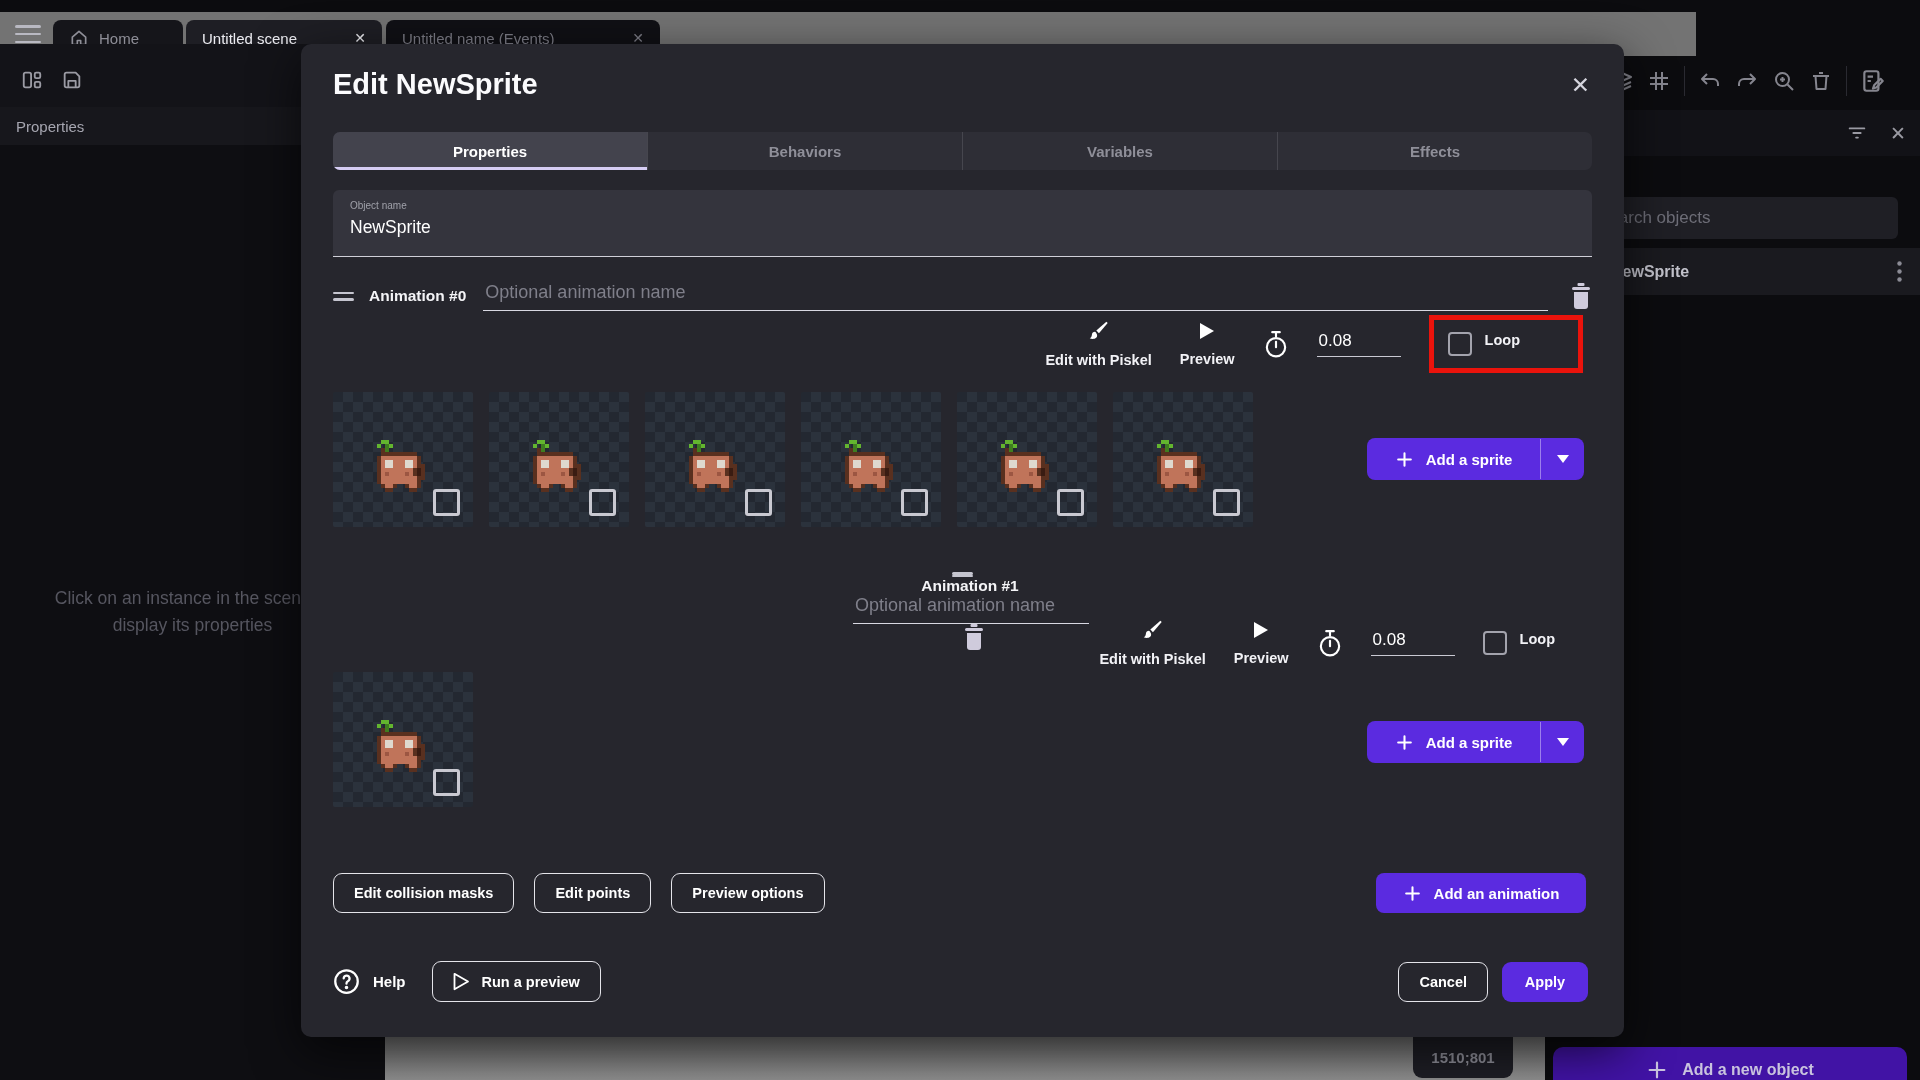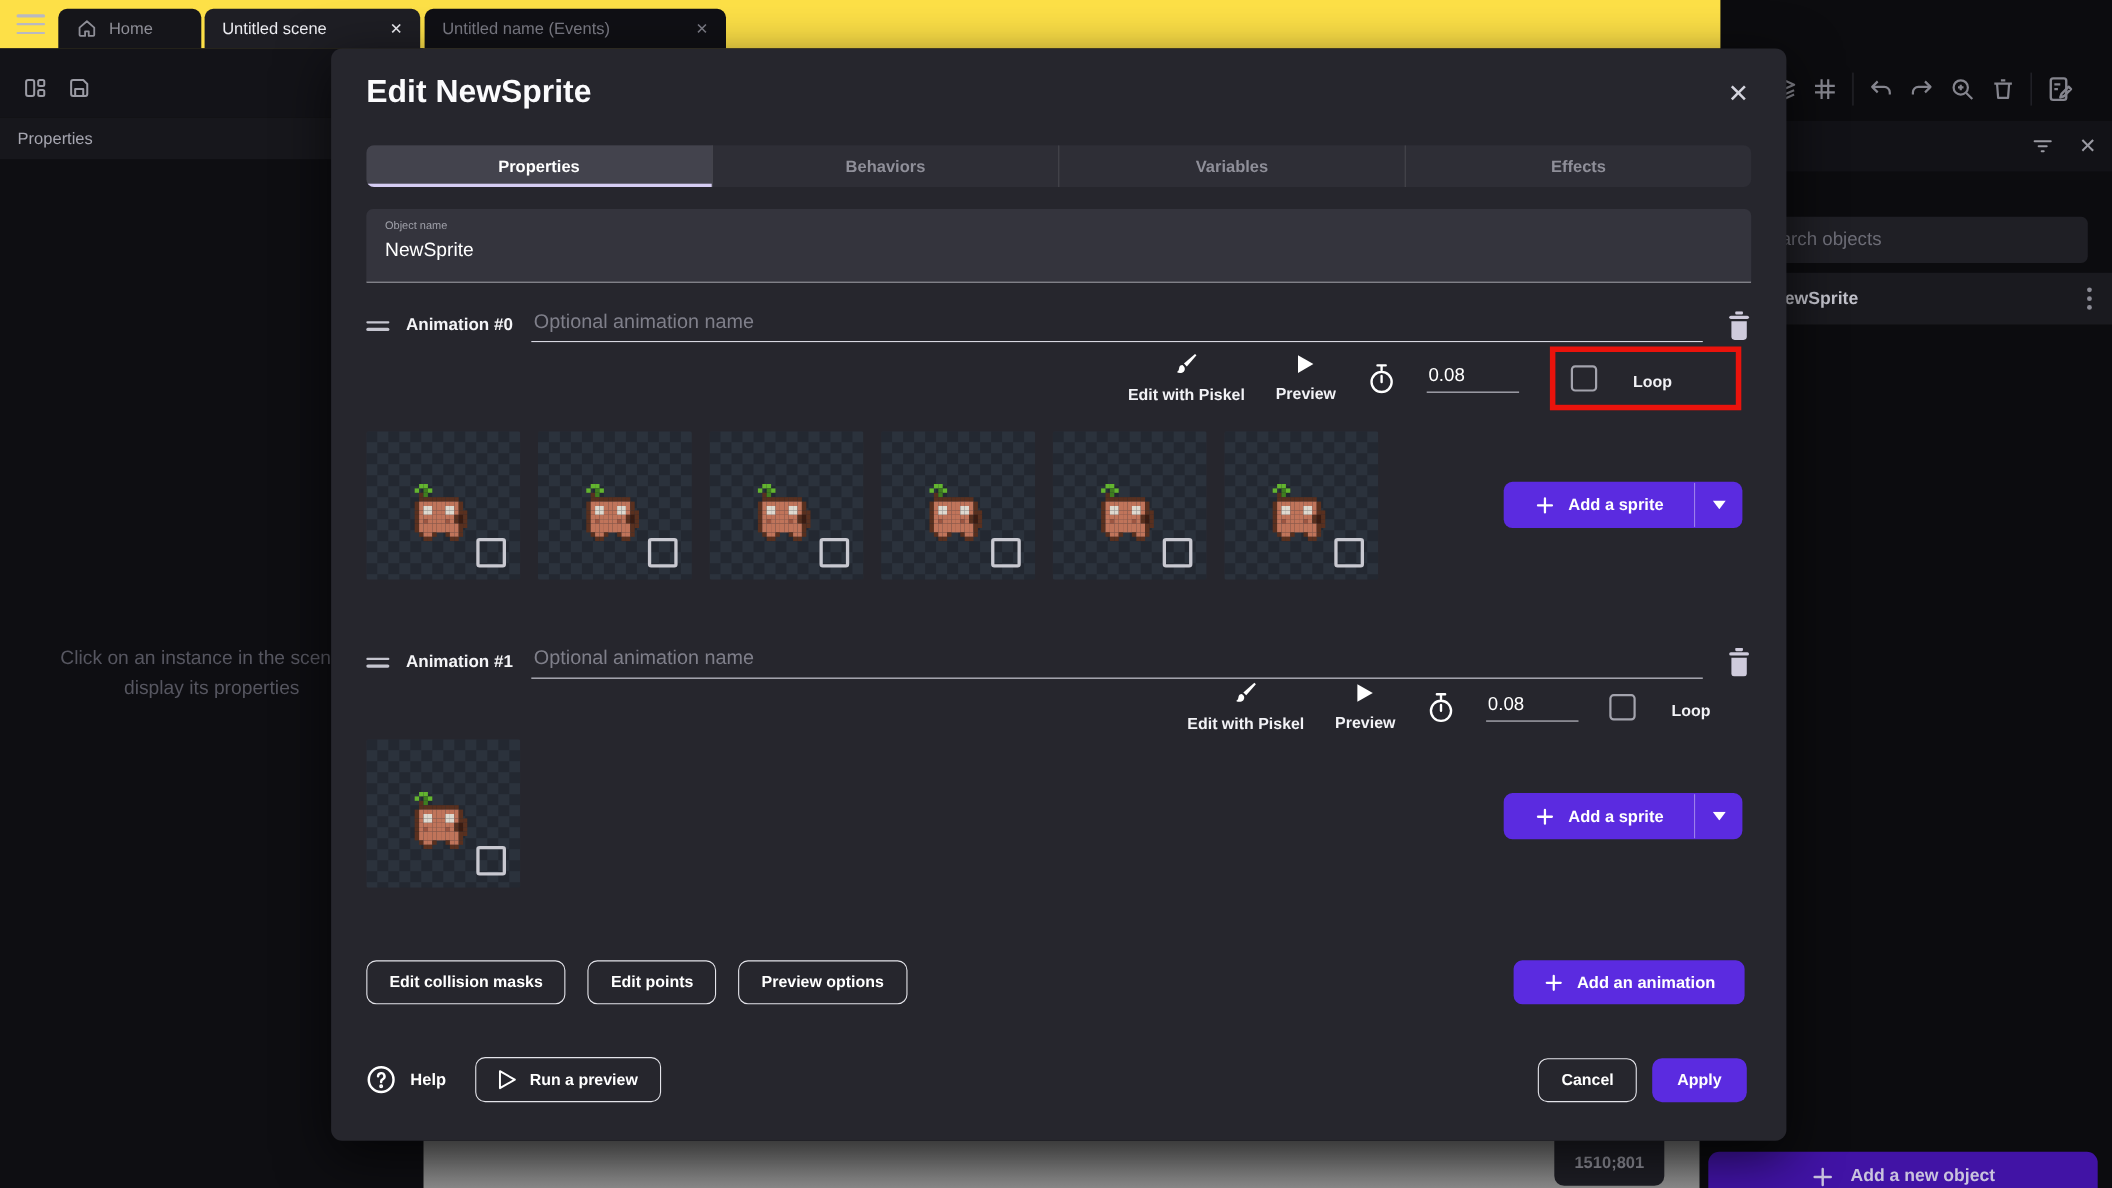--- a/index.html
+++ b/index.html
@@ -12,21 +12,21 @@
   *{box-sizing:border-box;}
   html,body{margin:0;padding:0;}
   body{
     width:1920px;height:1080px;position:relative;overflow:hidden;
     background:#0c0c0f;color:#fff;
     font-family:"Liberation Sans", sans-serif;
   }
   svg{display:block;}
 
   
-  .topbar{position:absolute;left:0;top:0;width:1564px;height:44px;background:#fde047;}
+  .topbar{position:absolute;left:0;top:12px;width:1696px;height:44px;background:#737373;}
   .hamburger{position:absolute;left:15px;top:13px;width:26px;height:18px;display:flex;flex-direction:column;justify-content:space-between;cursor:pointer;}
   .hamburger span{display:block;height:2.5px;background:#b9b9c2;border-radius:2px;}
   .wtab{position:absolute;top:8px;height:36px;display:flex;align-items:center;gap:10px;padding:0 16px;border-radius:8px 8px 0 0;font-size:15px;}
   .wtab-home{left:53px;width:130px;background:#15151a;color:#8e8e97;}
   .wtab-scene{left:186px;width:196px;background:#1e1e24;color:#ececf1;}
   .wtab-events{left:386px;width:274px;background:#101015;color:#7c7c86;}
   .wtab .close{margin-left:auto;font-size:14px;color:inherit;}
 
   
   .left-toolbar{position:absolute;left:0;top:44px;width:385px;height:63px;background:#131318;}
@@ -87,21 +87,21 @@
   .anim-title{font-size:15.5px;font-weight:bold;color:#f4f4f7;margin-left:15px;white-space:nowrap;}
   .anim-name{flex:1;margin-left:17px;background:transparent;border:none;outline:none;
     border-bottom:1px solid #d8d8e2;font-family:inherit;font-size:18px;color:#fff;padding:0 2px 7px;}
   .anim-name::placeholder{color:#7f7f8a;}
   .trash-btn{margin-left:22px;color:#cfcbdc;cursor:pointer;}
 
   .anim-controls{position:absolute;right:41px;height:56px;display:flex;align-items:center;gap:28px;color:#f2f2f6;}
   .ctl{display:flex;align-items:center;gap:11px;font-size:14.5px;font-weight:bold;cursor:pointer;white-space:nowrap;flex-direction:column;}
   .time-field{width:84px;background:transparent;border:none;outline:none;border-bottom:1px solid #c9c9d3;
     font-family:inherit;font-size:17px;color:#fff;padding:0 0 5px 2px;}
-  .loop-box{display:flex;align-items:flex-end;gap:33px;}
+  .loop-box{display:flex;align-items:flex-start;gap:13px;}
   .loop-box .cbox{width:24px;height:24px;border:2px solid #a3a3ad;border-radius:4px;cursor:pointer;}
   .loop-box .loop-lbl{font-size:14.5px;font-weight:bold;}
   .loop-box.plain{margin-right:28px;}
   .loop-box.highlighted{border:5px solid var(--red);padding:12px 58px 12px 14px;}
 
   .thumbs{position:absolute;left:32px;display:flex;gap:16px;}
   .frame-tile{width:140px;height:135px;position:relative;border-radius:2px;cursor:pointer;
     background:conic-gradient(#2b323c 90deg,#232831 90deg 180deg,#2b323c 180deg 270deg,#232831 270deg);
     background-size:20px 20px;}
   .frame-tile svg{position:absolute;left:40px;top:48px;}
@@ -1030,21 +1030,21 @@
       <span>Add a sprite</span>
     </div>
     <div class="div"></div>
     <div class="caret">
       <svg width="12" height="8" viewBox="0 0 12 8" fill="#fff">
           <path d="M0 0h12L6 8z"></path>
         </svg>
     </div>
   </div>
 
-  <div class="anim-header" style="top:540px;">
+  <div class="anim-header" style="top:528px;flex-direction:column;">
     <div class="drag-handle">
         <span></span>
         <span></span>
       </div>
     <div class="anim-title">Animation #1</div>
     <input class="anim-name" type="text" placeholder="Optional animation name" style="">
     <span class="trash-btn">
       <svg width="22" height="26" viewBox="0 0 22 26" fill="currentColor">
           <rect x="7.5" y="0" width="7" height="3" rx="1"></rect>
           <rect x="2" y="4" width="18" height="3" rx="1.5"></rect>

